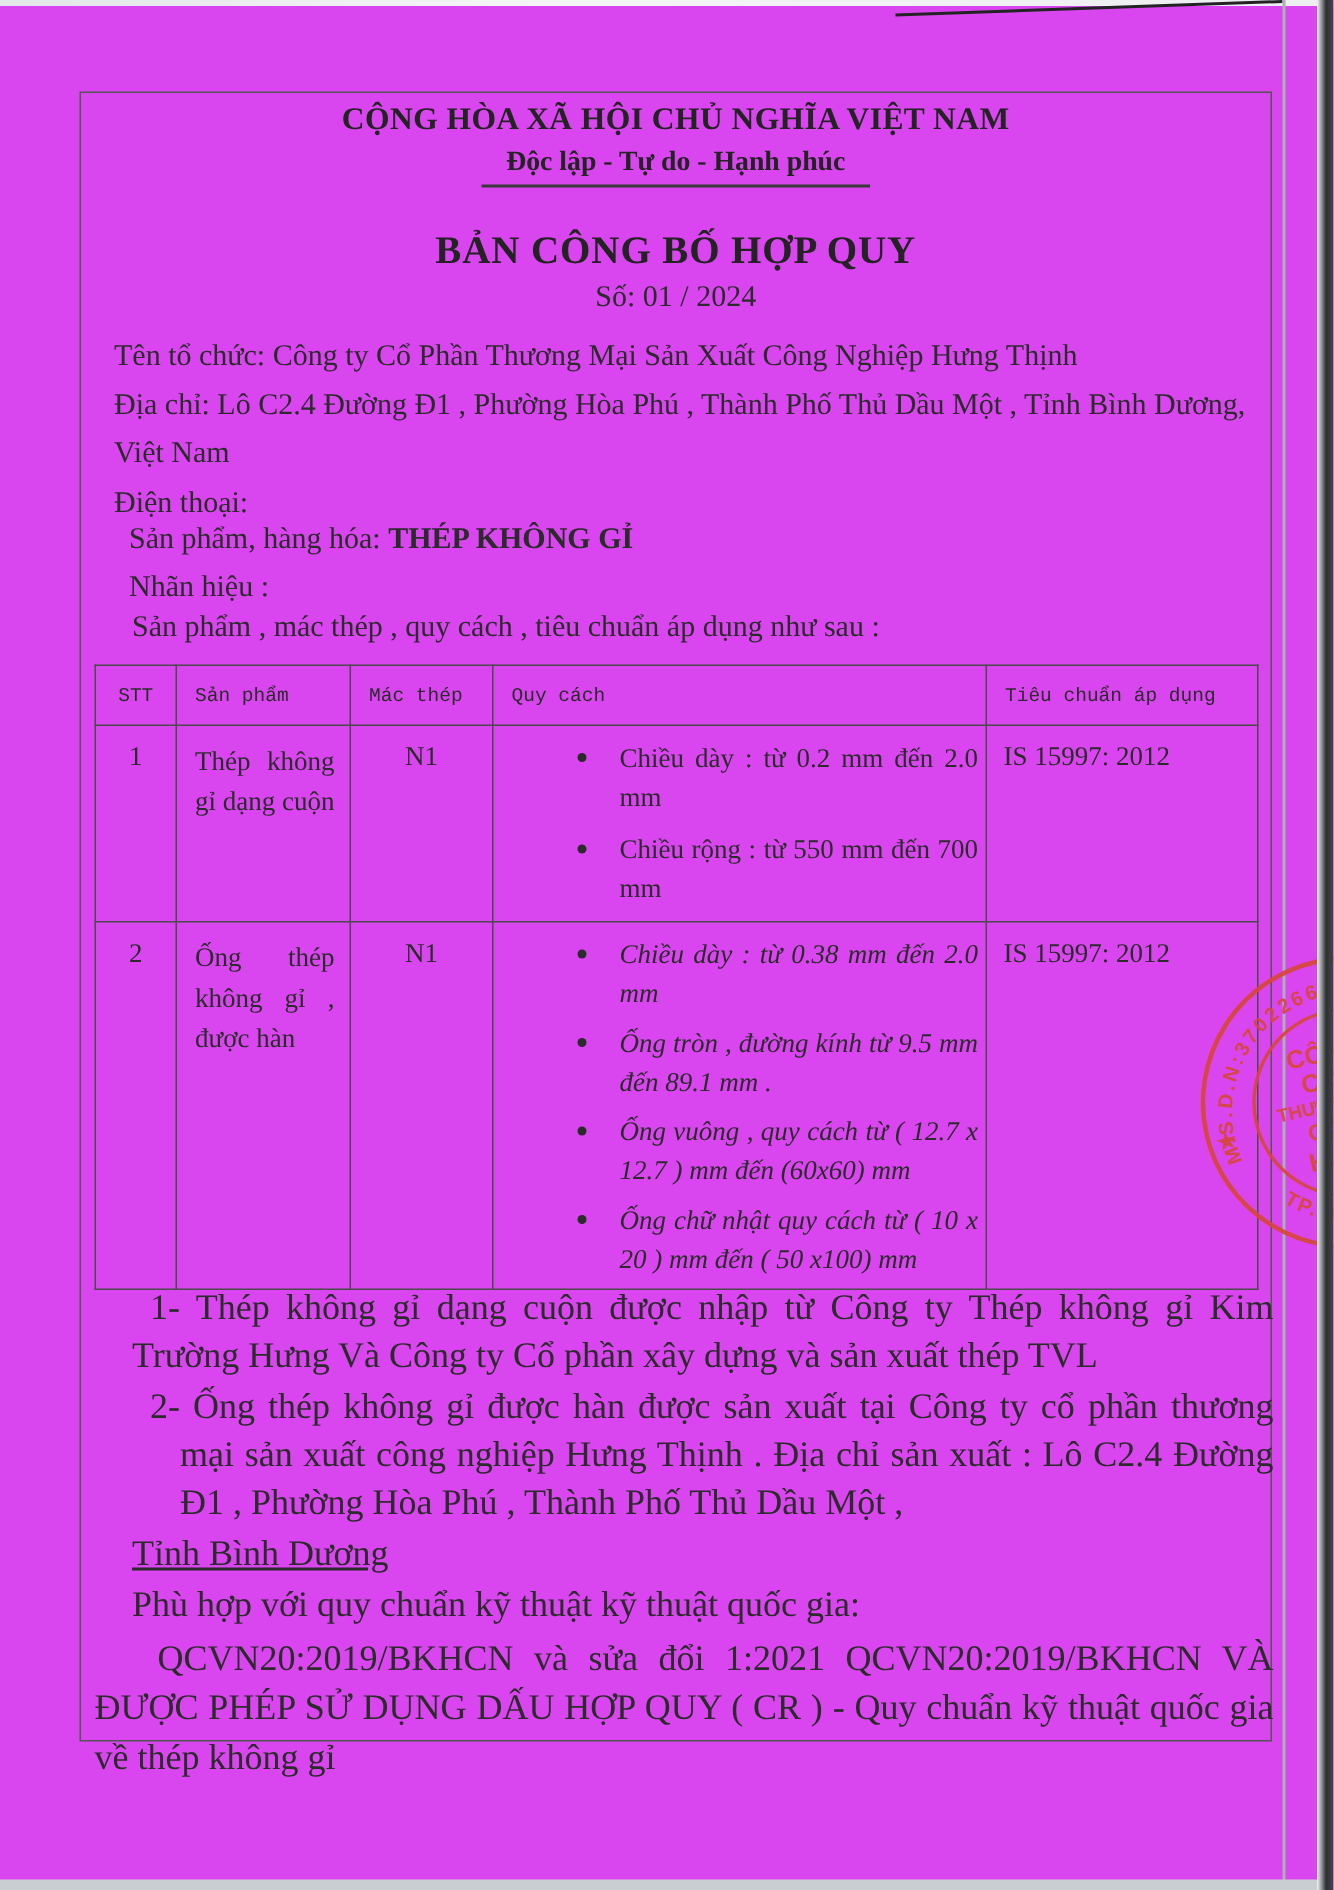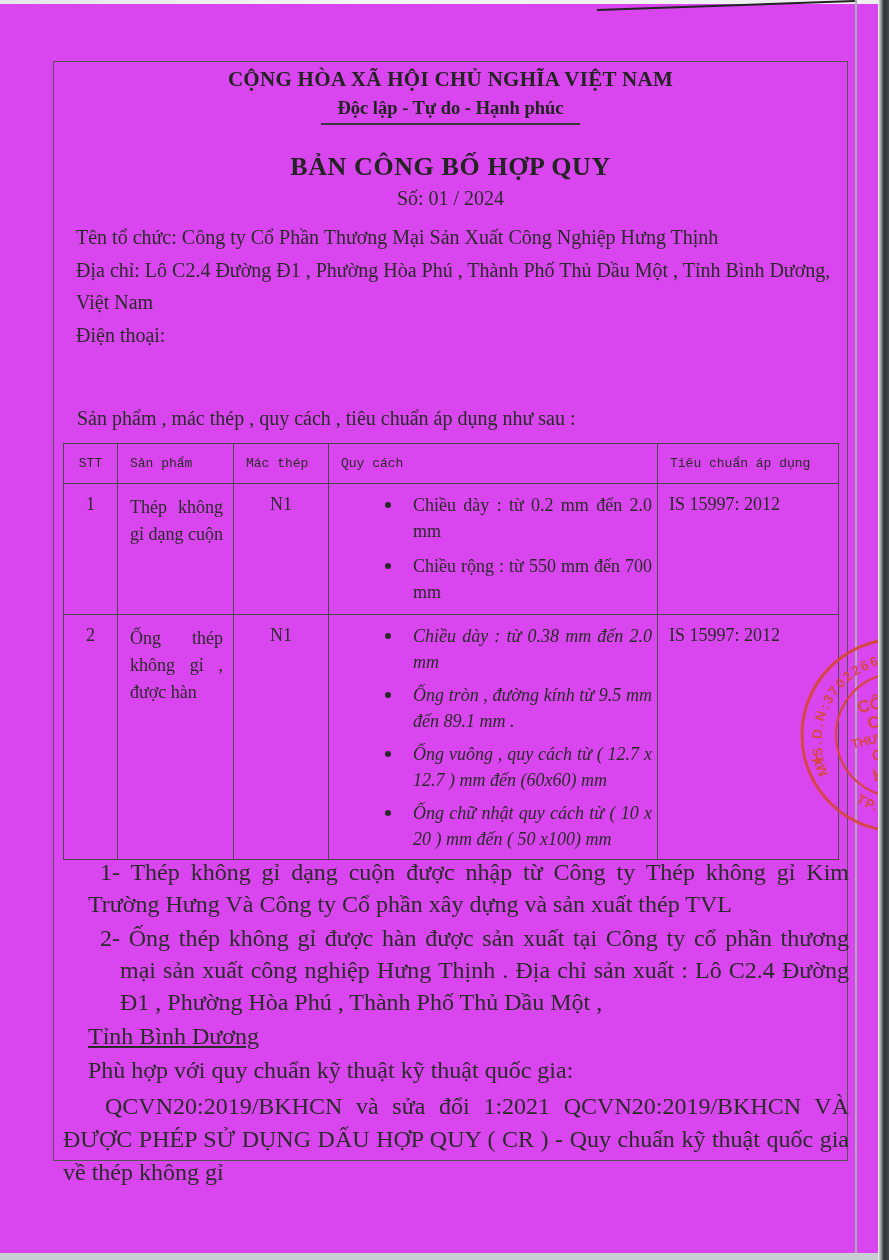--- a/index.html
+++ b/index.html
@@ -33,21 +33,21 @@
 
   .org-block { position:absolute; left:76px; top:221px; width:757px;
     font-size:20px; line-height:32.5px; z-index:2; }
   .org-block p { margin:0; }
 
   .product-block { position:absolute; left:86px; top:344px; width:744px;
     font-size:20px; line-height:31.5px; z-index:2; }
   .product-block p { margin:0; }
   .bold { font-weight:bold; }
 
-  .intro-line { position:absolute; left:77px; top:407px; margin:0; font-size:20px; z-index:2; }
+  .intro-line { position:absolute; left:88px; top:407px; margin:0; font-size:20px; z-index:2; }
 
   table.spec { position:absolute; left:63px; top:443px; width:775px;
     border-collapse:collapse; table-layout:fixed; font-size:18px; z-index:2; }
   table.spec th, table.spec td { border:1.6px solid #4a4a4a; }
   col.c1{width:54px;} col.c2{width:116px;} col.c3{width:95px;} col.c4{width:329px;} col.c5{width:181px;}
   thead tr { height:40px; }
   thead th { font-weight:normal; font-size:13px; text-align:left; padding:0 0 0 12px; vertical-align:middle;font-family:Liberation Mono, monospace; }
   thead th.cen { text-align:center; padding:0; }
   tbody td { vertical-align:top; }
   tr.r1 { height:100px; } tr.r2 { height:230px; }
@@ -91,20 +91,24 @@
     <p class="h-title">BẢN CÔNG BỐ HỢP QUY</p>
     <p class="h-num">Số: 01 / 2024</p>
   </div>
 
   <div class="org-block">
     <p>Tên tổ chức: Công ty Cổ Phần Thương Mại Sản Xuất Công Nghiệp Hưng Thịnh</p>
     <p>Địa chỉ: Lô C2.4 Đường Đ1 , Phường Hòa Phú , Thành Phố Thủ Dầu Một , Tỉnh Bình Dương, Việt Nam</p>
     <p>Điện thoại:</p>
   </div>
 
+  <div class="product-block">
+    <p><span>Sản phẩm, hàng hóa:</span> <span class="bold">THÉP KHÔNG GỈ</span></p>
+    <p>Nhãn hiệu :</p>
+  </div>
 
   <p class="intro-line">Sản phẩm , mác thép , quy cách , tiêu chuẩn áp dụng như sau :</p>
 
   <table class="spec">
     <colgroup>
       <col class="c1">
         <col class="c2">
         <col class="c3">
         <col class="c4">
         <col class="c5">

